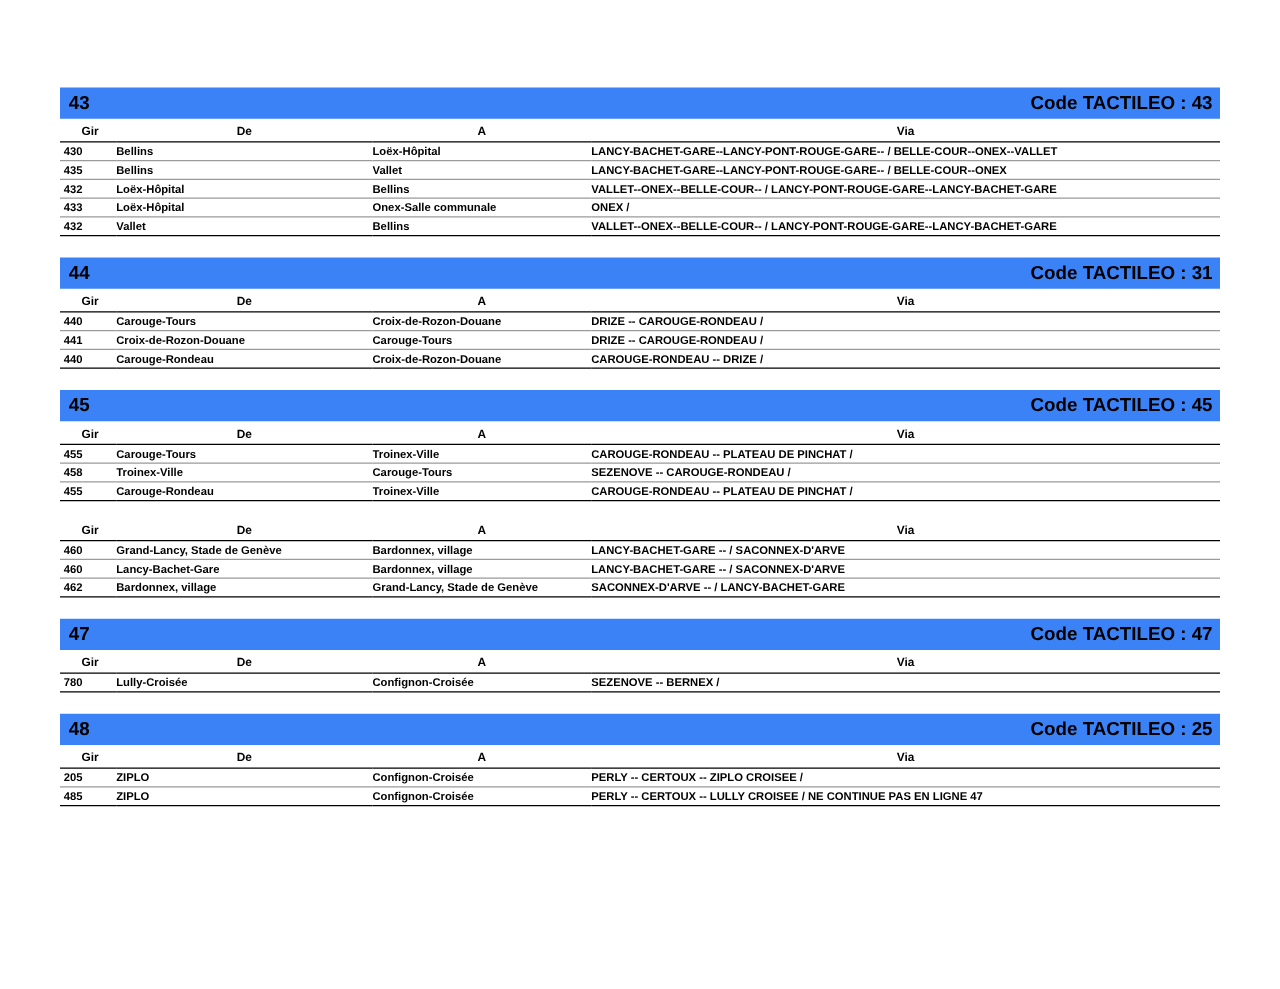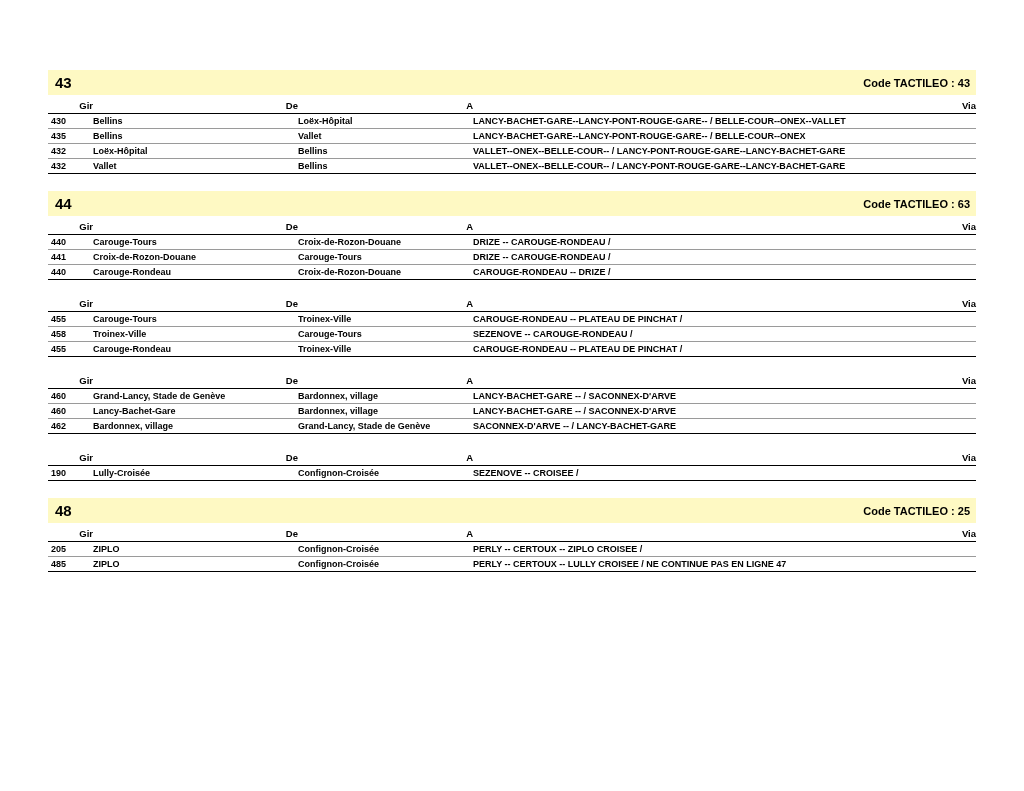--- a/index.html
+++ b/index.html
@@ -19,45 +19,45 @@
     left: 0; top: 0;
     width: 1024px;
     height: 791px;
     box-sizing: border-box;
     padding: 70px 48px 0 48px;
   }
   .section {
     margin-bottom: 17px;
   }
   .section-header {
-    background: #fef9c3;
+    background: #3b82f6;
     height: 25px;
     display: flex;
     align-items: center;
     justify-content: space-between;
     padding: 0 6px 0 7px;
     box-sizing: border-box;
   }
   .section-number {
     font-size: 15px;
     font-weight: bold;
     letter-spacing: 0px;
   }
   .section-code {
-    font-size: 11px;
+    font-size: 15px;
     font-weight: bold;
   }
   table.routes {
     width: 100%;
     border-collapse: collapse;
     table-layout: fixed;
     margin-top: 4px;
   }
   table.routes th {
-    text-align: right;
+    text-align: center;
     font-size: 9.5px;
     font-weight: bold;
     padding: 1px 0 2px 0;
     border-bottom: 1.4px solid #000;
     vertical-align: bottom;
   }
   table.routes td {
     text-align: left;
     font-size: 9px;
     font-weight: bold;
@@ -108,32 +108,38 @@
               <td class="col-a">Vallet</td>
               <td class="col-via">LANCY-BACHET-GARE--LANCY-PONT-ROUGE-GARE-- / BELLE-COUR--ONEX</td>
             </tr>
             <tr>
               <td class="col-gir">432</td>
               <td class="col-de">Loëx-Hôpital</td>
               <td class="col-a">Bellins</td>
               <td class="col-via">VALLET--ONEX--BELLE-COUR-- / LANCY-PONT-ROUGE-GARE--LANCY-BACHET-GARE</td>
             </tr>
             <tr>
+              <td class="col-gir">433</td>
+              <td class="col-de">Loëx-Hôpital</td>
+              <td class="col-a">Onex-Salle communale</td>
+              <td class="col-via">ONEX /</td>
+            </tr>
+            <tr>
               <td class="col-gir">432</td>
               <td class="col-de">Vallet</td>
               <td class="col-a">Bellins</td>
               <td class="col-via">VALLET--ONEX--BELLE-COUR-- / LANCY-PONT-ROUGE-GARE--LANCY-BACHET-GARE</td>
             </tr>
           </tbody>
         </table>
       </div>
       <div class="section">
         <div class="section-header">
           <div class="section-number">44</div>
-          <div class="section-code">Code TACTILEO : 63</div>
+          <div class="section-code">Code TACTILEO : 31</div>
         </div>
         <table class="routes">
           <thead>
             <tr>
               <th class="col-gir">Gir</th>
               <th class="col-de">De</th>
               <th class="col-a">A</th>
               <th class="col-via">Via</th>
             </tr>
           </thead>
@@ -153,20 +159,24 @@
             <tr>
               <td class="col-gir">440</td>
               <td class="col-de">Carouge-Rondeau</td>
               <td class="col-a">Croix-de-Rozon-Douane</td>
               <td class="col-via">CAROUGE-RONDEAU -- DRIZE /</td>
             </tr>
           </tbody>
         </table>
       </div>
       <div class="section">
+        <div class="section-header">
+          <div class="section-number">45</div>
+          <div class="section-code">Code TACTILEO : 45</div>
+        </div>
         <table class="routes">
           <thead>
             <tr>
               <th class="col-gir">Gir</th>
               <th class="col-de">De</th>
               <th class="col-a">A</th>
               <th class="col-via">Via</th>
             </tr>
           </thead>
           <tbody>
@@ -217,35 +227,39 @@
             <tr>
               <td class="col-gir">462</td>
               <td class="col-de">Bardonnex, village</td>
               <td class="col-a">Grand-Lancy, Stade de Genève</td>
               <td class="col-via">SACONNEX-D'ARVE -- / LANCY-BACHET-GARE</td>
             </tr>
           </tbody>
         </table>
       </div>
       <div class="section">
-        <table class="routes">
-          <thead>
-            <tr>
-              <th class="col-gir">Gir</th>
-              <th class="col-de">De</th>
-              <th class="col-a">A</th>
-              <th class="col-via">Via</th>
-            </tr>
-          </thead>
-          <tbody>
-            <tr>
-              <td class="col-gir">190</td>
+        <div class="section-header">
+          <div class="section-number">47</div>
+          <div class="section-code">Code TACTILEO : 47</div>
+        </div>
+        <table class="routes">
+          <thead>
+            <tr>
+              <th class="col-gir">Gir</th>
+              <th class="col-de">De</th>
+              <th class="col-a">A</th>
+              <th class="col-via">Via</th>
+            </tr>
+          </thead>
+          <tbody>
+            <tr>
+              <td class="col-gir">780</td>
               <td class="col-de">Lully-Croisée</td>
               <td class="col-a">Confignon-Croisée</td>
-              <td class="col-via">SEZENOVE -- CROISEE /</td>
+              <td class="col-via">SEZENOVE -- BERNEX /</td>
             </tr>
           </tbody>
         </table>
       </div>
       <div class="section">
         <div class="section-header">
           <div class="section-number">48</div>
           <div class="section-code">Code TACTILEO : 25</div>
         </div>
         <table class="routes">

